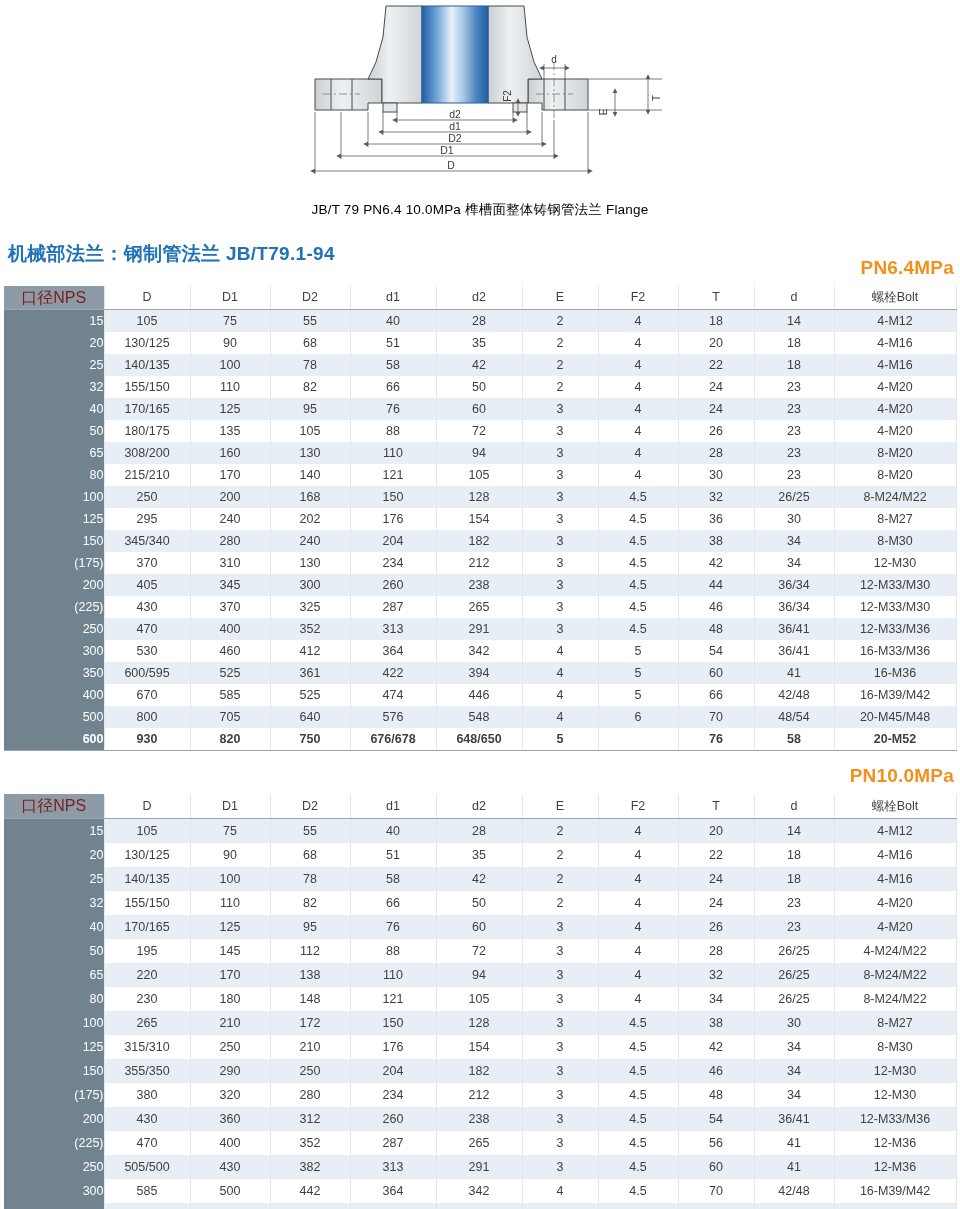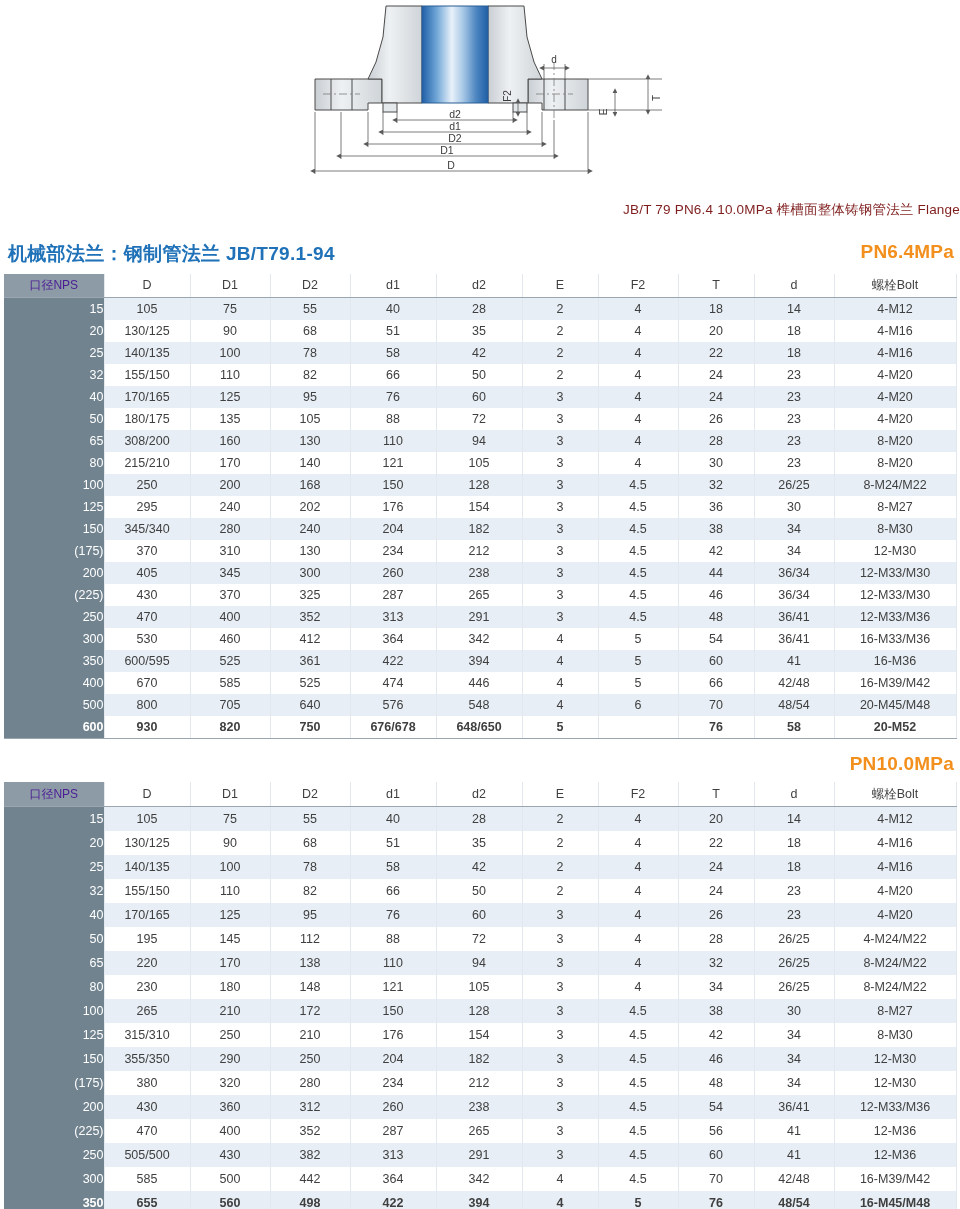--- a/index.html
+++ b/index.html
@@ -18,23 +18,23 @@
   
   .figure-block {
     width: 960px;
     padding-top: 2px;
   }
   .figure-svg-wrap {
     display: flex;
     justify-content: center;
   }
   .figure-caption {
-    text-align: right;
+    text-align: center;
     font-size: 13.5px;
-    color: #7f1d1d;
+    color: #000000;
     letter-spacing: .2px;
     margin-top: 4px;
     padding-bottom: 6px;
   }
 
   
   .title-bar {
     display: flex;
     justify-content: space-between;
     padding: 0 6px 0 8px;
@@ -46,20 +46,21 @@
     color: #2072b8;
     letter-spacing: .3px;
     white-space: nowrap;
   }
   .pressure-label {
     font-size: 19px;
     font-weight: bold;
     color: #f3901d;
     letter-spacing: .2px;
     white-space: nowrap;
+    margin-top: 16px;
   }
   .pressure-label.standalone {
     display: block;
     text-align: right;
     padding-right: 6px;
     margin-top: 14px;
   }
 
   
   table.spec {
@@ -84,24 +85,24 @@
   }
   table.spec thead th {
     background: #ffffff;
     border-bottom: 1px solid #9aa6b0;
     color: #3f3f3f;
     height: 23px;
     line-height: 23px;
   }
   table.spec thead th.nps-head {
     background: #8d9ba6;
-    color: #4c1d95;
+    color: #7f1d1d;
     border-left: none;
     border-right: none;
-    font-size: 12px;
+    font-size: 16px;
   }
   table.spec td.nps {
     background: #71838f;
     color: #ffffff;
     border-left: none;
     border-right: none;
     font-size: 12.5px;
     text-align: right;
   }
   table.spec tbody tr.odd td {

